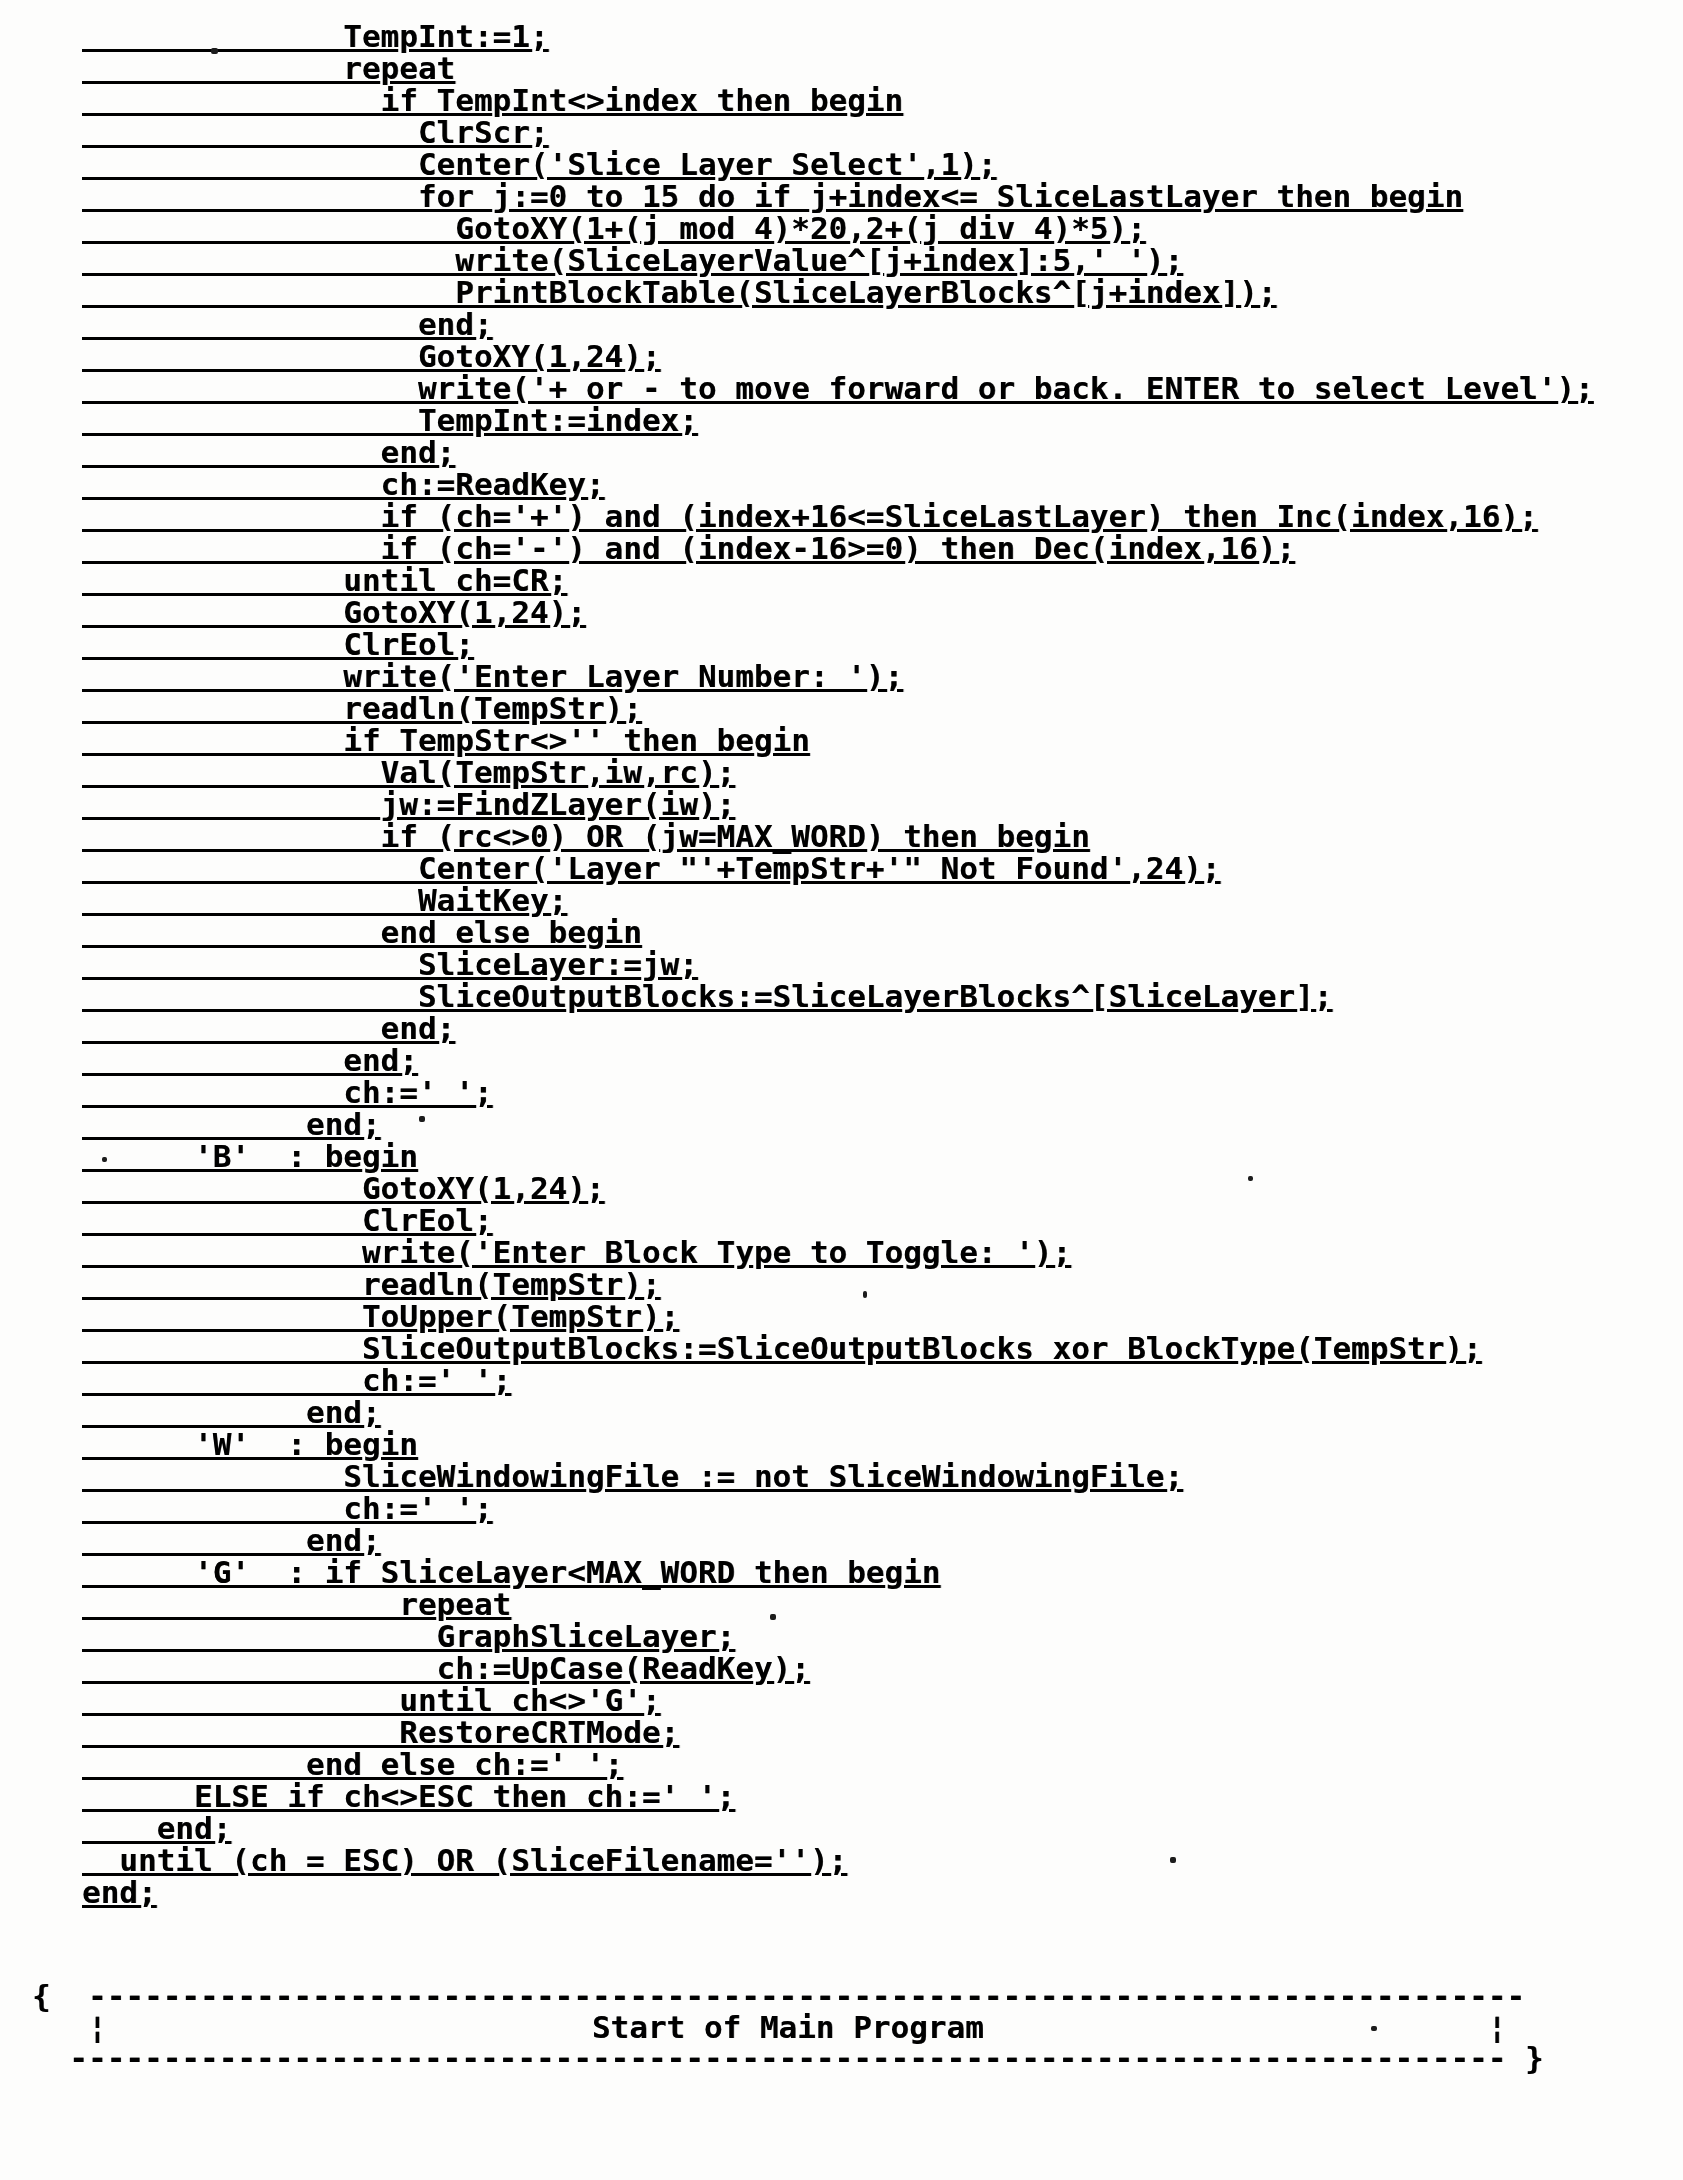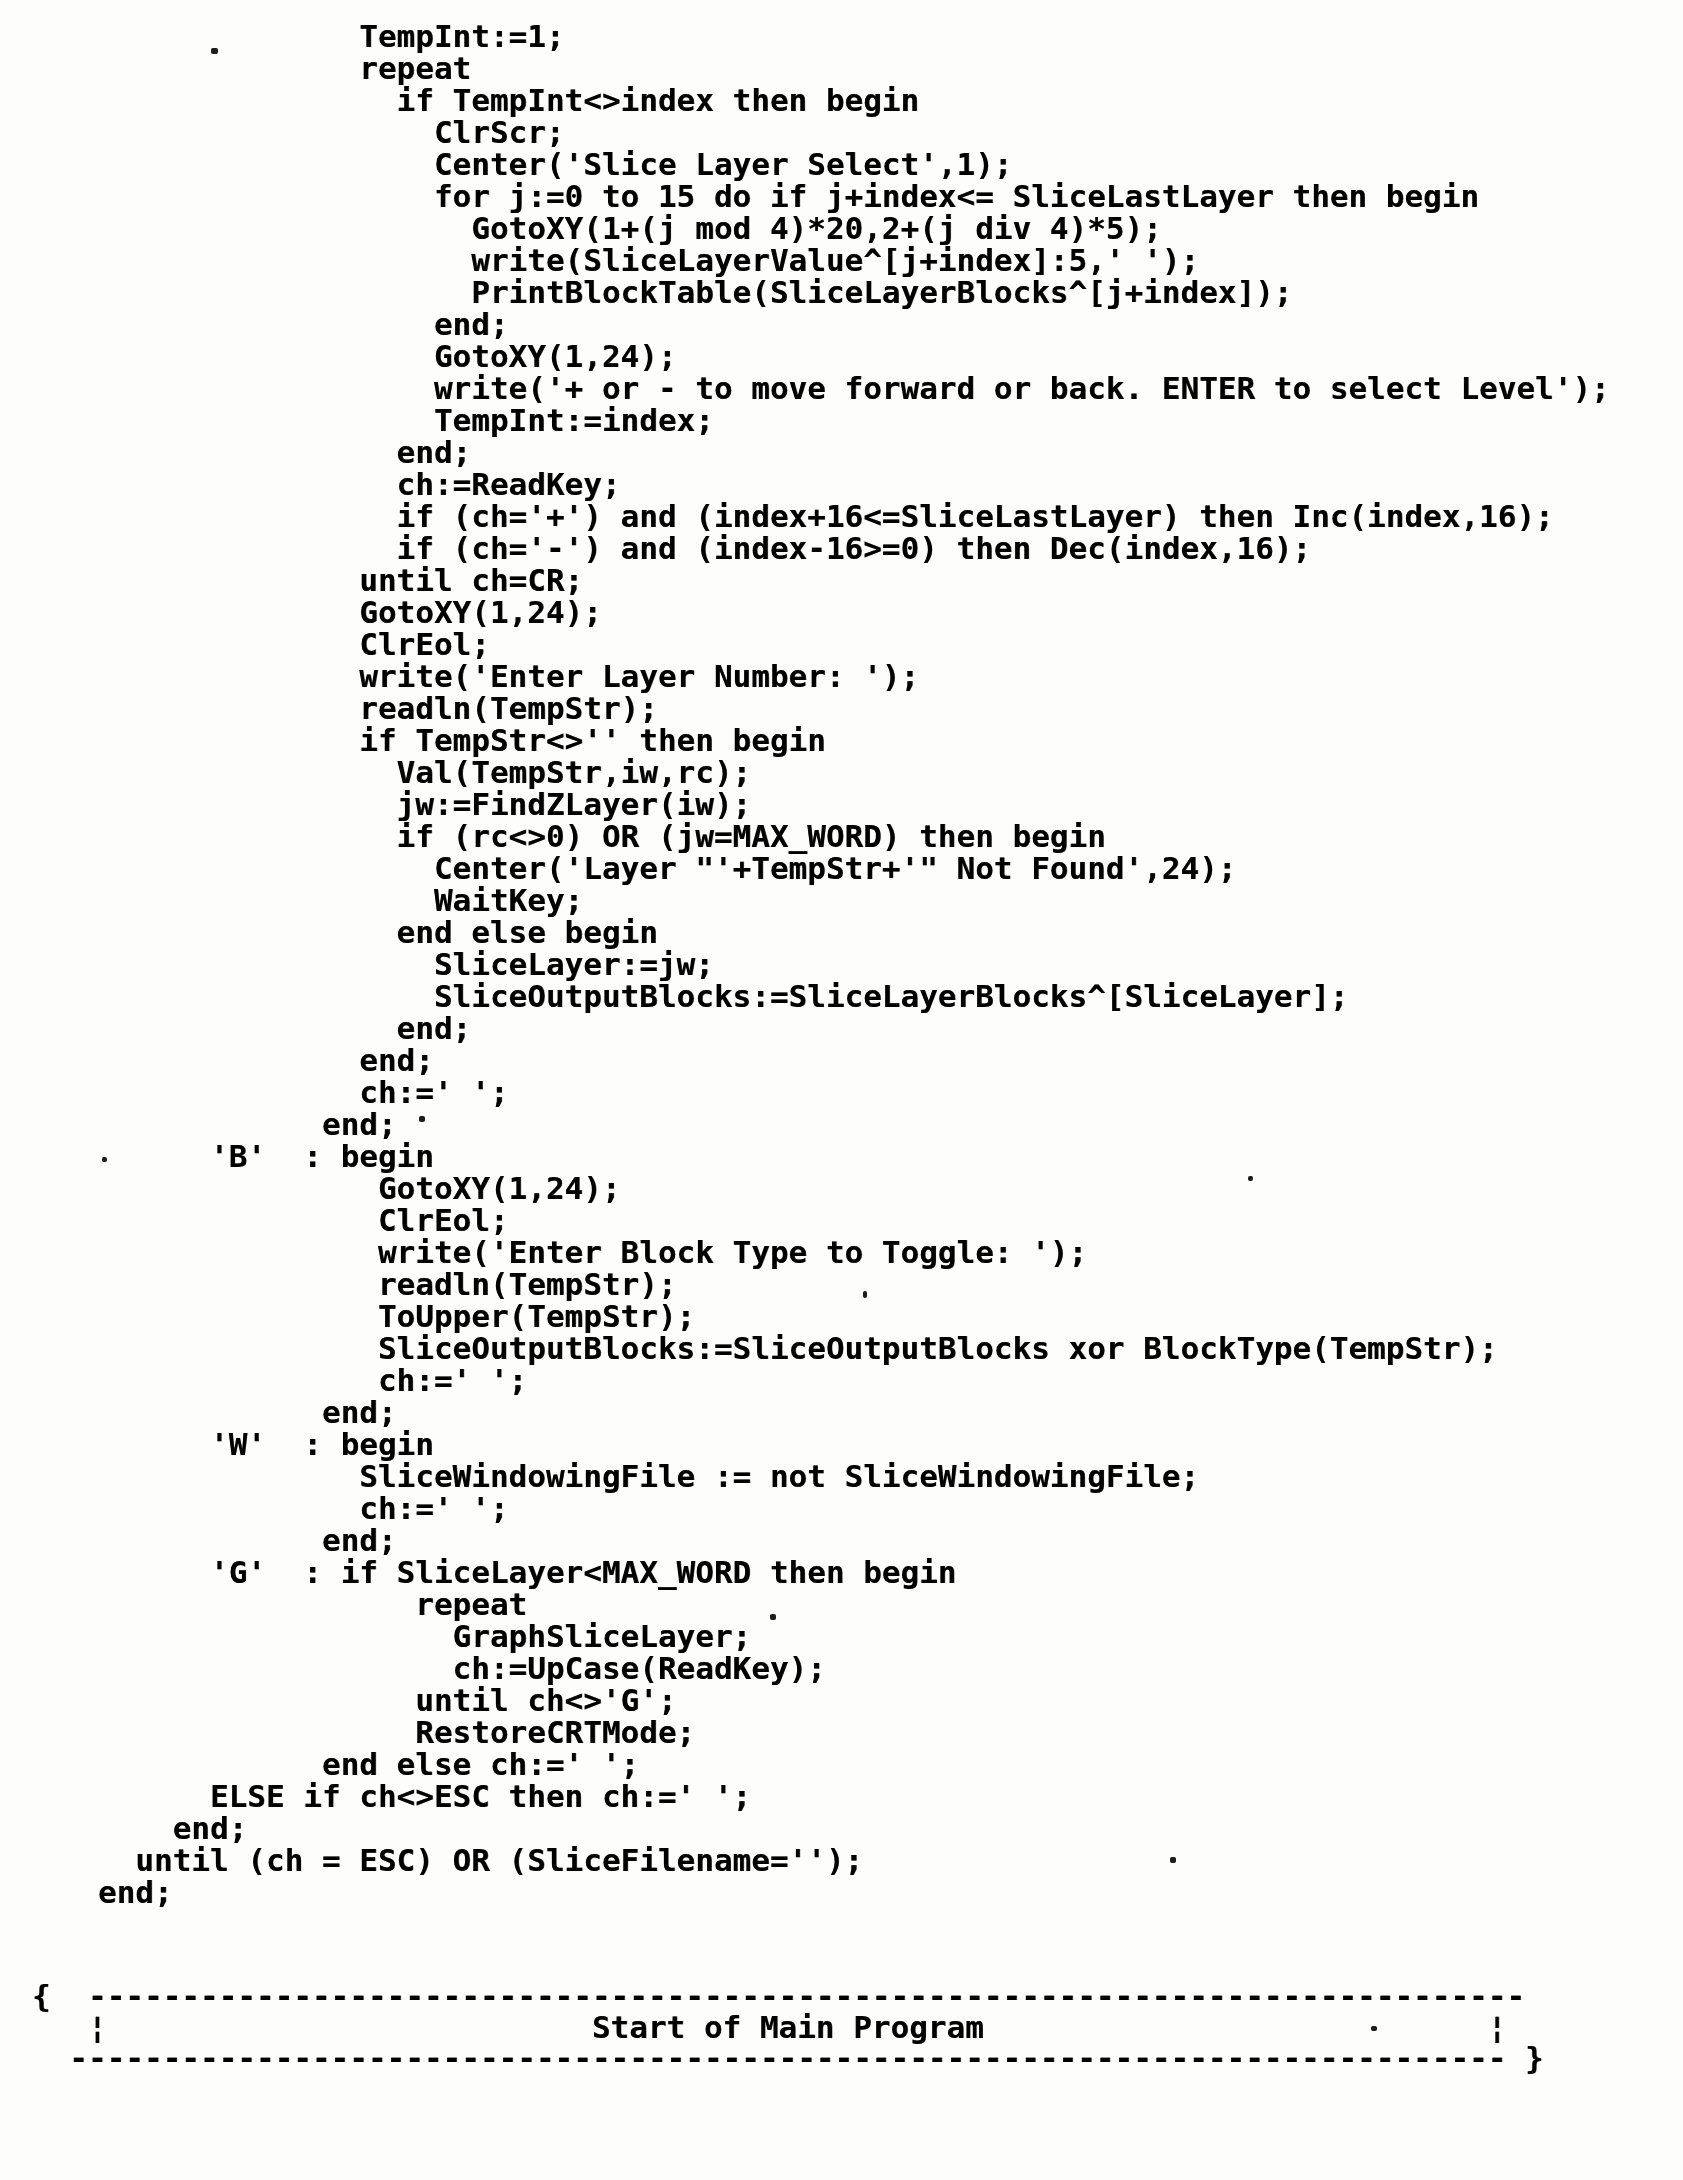--- a/index.html
+++ b/index.html
@@ -19,25 +19,26 @@
     margin: 0;
     position: absolute;
     color: #161616;
     font-family: "DejaVu Sans Mono", monospace;
     font-weight: 700;
     white-space: pre;
     filter: blur(0.3px) contrast(1.25);
     text-shadow: 0.4px 0 0 rgba(20,20,20,0.55);
   }
   #code {
-    left: 98px;
+    left: 82px;
     top: 20.4px;
     font-size: 31px;
     line-height: 32px;
     letter-spacing: 0px;
+    text-decoration: underline;
   }
   #comment {
     left: 32px;
     top: 1981px;
     font-size: 31px;
     line-height: 31px;
   }
   .dot {
     position: absolute;
     background: #1c1c1c;

